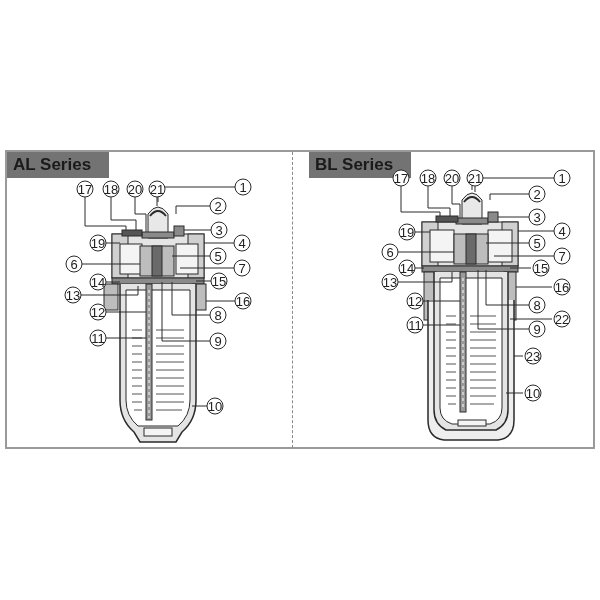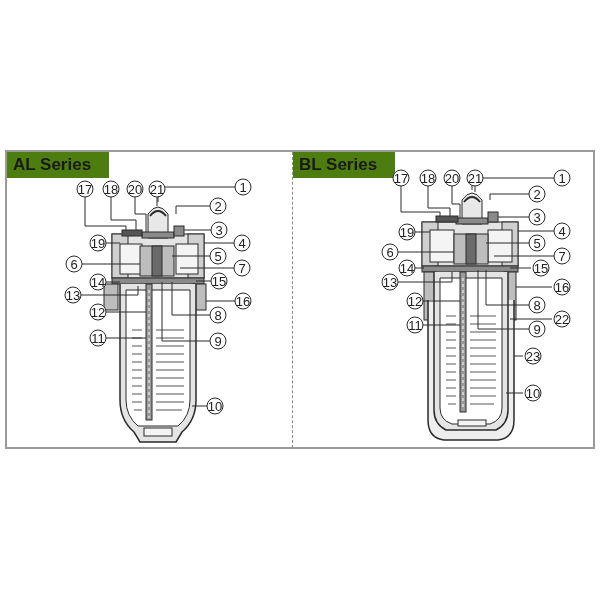--- a/index.html
+++ b/index.html
@@ -1,21 +1,21 @@
 <!DOCTYPE html>
 <html><head>
 <meta charset="utf-8">
 <style>
   html,body{margin:0;padding:0;background:#ffffff;}
   body{width:600px;height:600px;position:relative;overflow:hidden;font-family:"Liberation Sans",sans-serif;}
   .frame{position:absolute;left:5px;top:150px;width:590px;height:299px;border:2px solid #9a9a9a;box-sizing:border-box;background:#fff;}
   .divider{position:absolute;left:292px;top:152px;width:0;height:296px;border-left:1px dashed #8a8a8a;}
-  .tab{position:absolute;top:152px;height:26px;line-height:26px;padding:0 6px;background:#4d7c0f;color:#1a1a1a;font-weight:bold;font-size:17px;}
+  .tab{position:absolute;top:152px;height:26px;line-height:26px;padding:0 6px;background:#737373;color:#1a1a1a;font-weight:bold;font-size:17px;}
   .tab.al{left:7px;width:90px;}
-  .tab.bl{left:293px;width:90px;}
+  .tab.bl{left:309px;width:90px;}
   svg.diagram{position:absolute;left:0;top:0;}
   .callout text{font-family:"Liberation Sans",sans-serif;font-size:13px;fill:#222;text-anchor:middle;dominant-baseline:central;}
 </style>
 </head>
 <body>
 
 <div class="frame"></div>
 <div class="divider"></div>
 <div class="tab al">AL Series</div>
 <div class="tab bl">BL Series</div>

